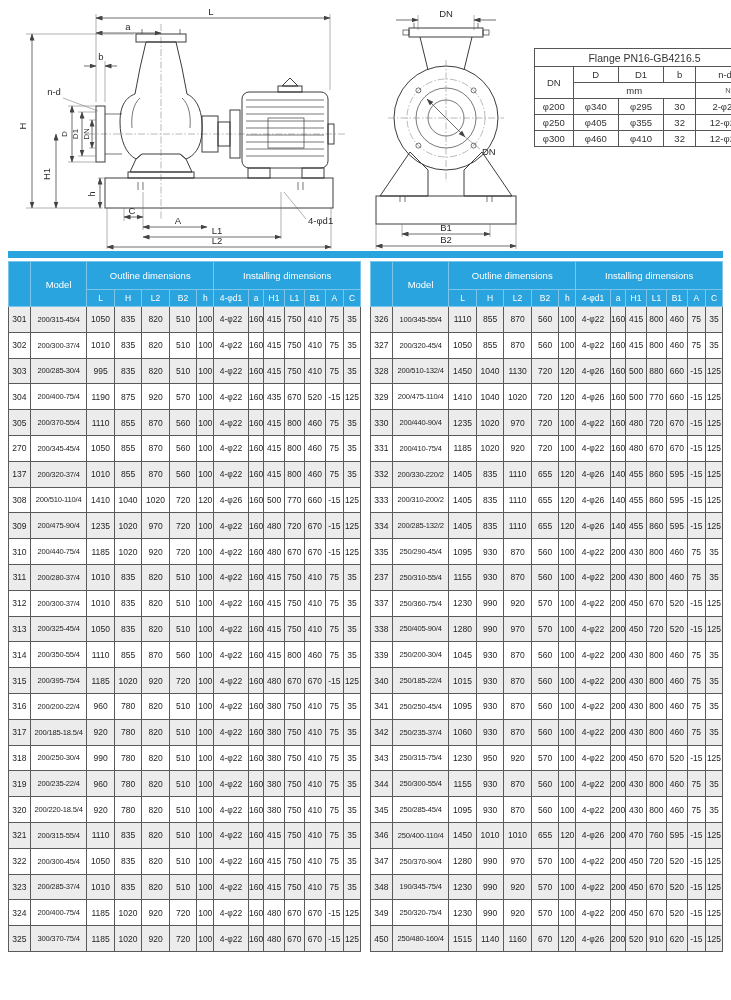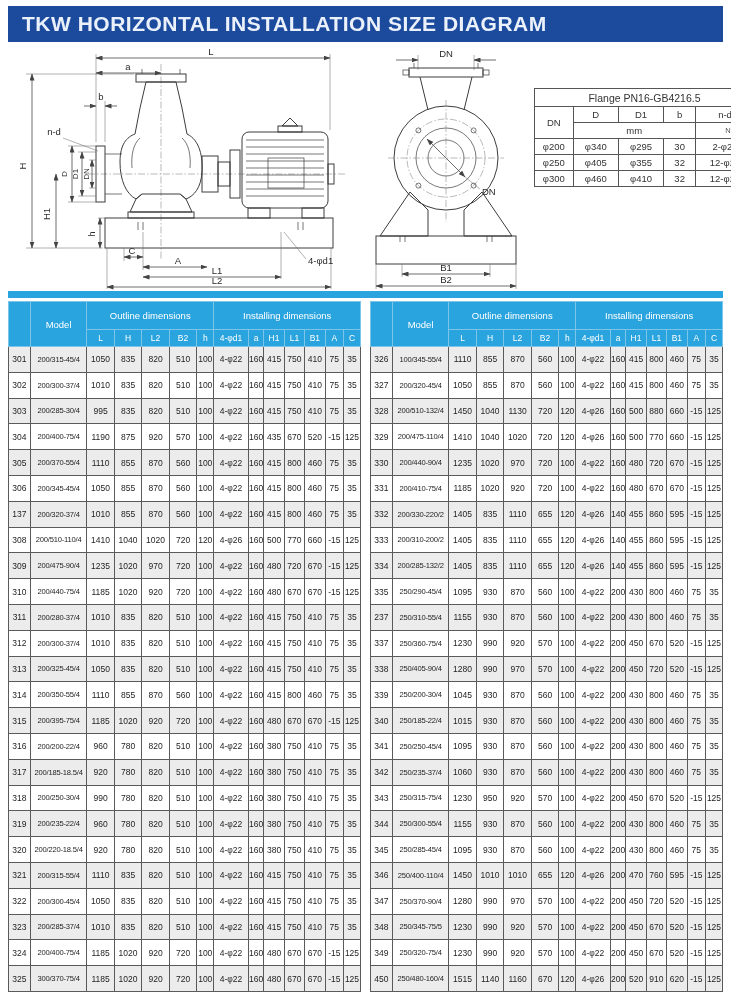--- a/index.html
+++ b/index.html
@@ -46,21 +46,20 @@
   .ext{stroke:#6f6f6f;fill:none;stroke-width:.55;}
   .cl{stroke:#8a8a8a;fill:none;stroke-width:.6;stroke-dasharray:7 2 1.5 2;}
   .lbl{font-size:9.5px;fill:#2b2b2b;}
   .lbl-s{font-size:8px;fill:#2b2b2b;}
 </style>
 </head>
 <body>
 
 <div class="page">
 
-  <div class="title-bar">TKW HORIZONTAL INSTALLATION SIZE DIAGRAM</div>
 
   <div class="drawing-row">
 
     <svg class="svg-side" width="342" height="245" viewBox="0 0 342 245" xmlns="http://www.w3.org/2000/svg">
       <defs>
         <marker id="aE" markerWidth="7" markerHeight="5" refX="6.5" refY="2.5" orient="auto" markerUnits="userSpaceOnUse">
           <path d="M0,0 L7,2.5 L0,5 Z" fill="#444"></path>
         </marker>
         <marker id="aS" markerWidth="7" markerHeight="5" refX="0.5" refY="2.5" orient="auto" markerUnits="userSpaceOnUse">
           <path d="M7,0 L0,2.5 L7,5 Z" fill="#444"></path>
@@ -396,21 +395,21 @@
             <td>100</td>
             <td>4-φ22</td>
             <td>160</td>
             <td>415</td>
             <td>800</td>
             <td>460</td>
             <td>75</td>
             <td>35</td>
           </tr>
           <tr>
-            <td>306</td>
+            <td>270</td>
             <td class="model-col">200/345-45/4</td>
             <td>1050</td>
             <td>855</td>
             <td>870</td>
             <td>560</td>
             <td>100</td>
             <td>4-φ22</td>
             <td>160</td>
             <td>415</td>
             <td>800</td>
@@ -1112,21 +1111,21 @@
             <td>4-φ22</td>
             <td>200</td>
             <td>450</td>
             <td>720</td>
             <td>520</td>
             <td>-15</td>
             <td>125</td>
           </tr>
           <tr>
             <td>348</td>
-            <td class="model-col">250/345-75/5</td>
+            <td class="model-col">190/345-75/4</td>
             <td>1230</td>
             <td>990</td>
             <td>920</td>
             <td>570</td>
             <td>100</td>
             <td>4-φ22</td>
             <td>200</td>
             <td>450</td>
             <td>670</td>
             <td>520</td>

